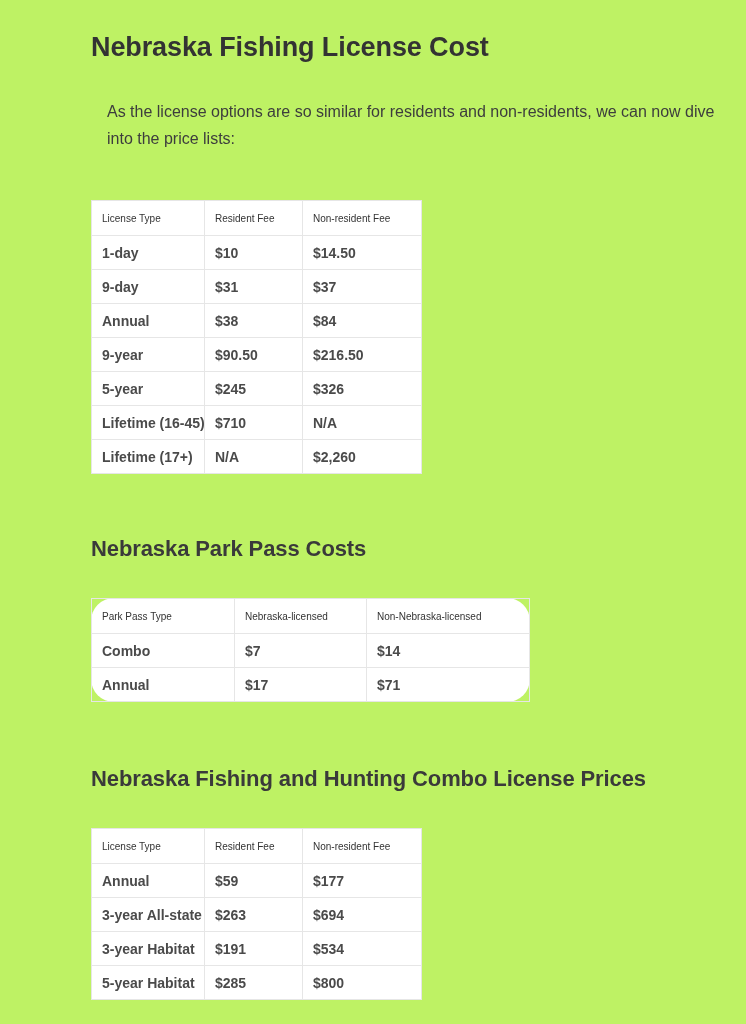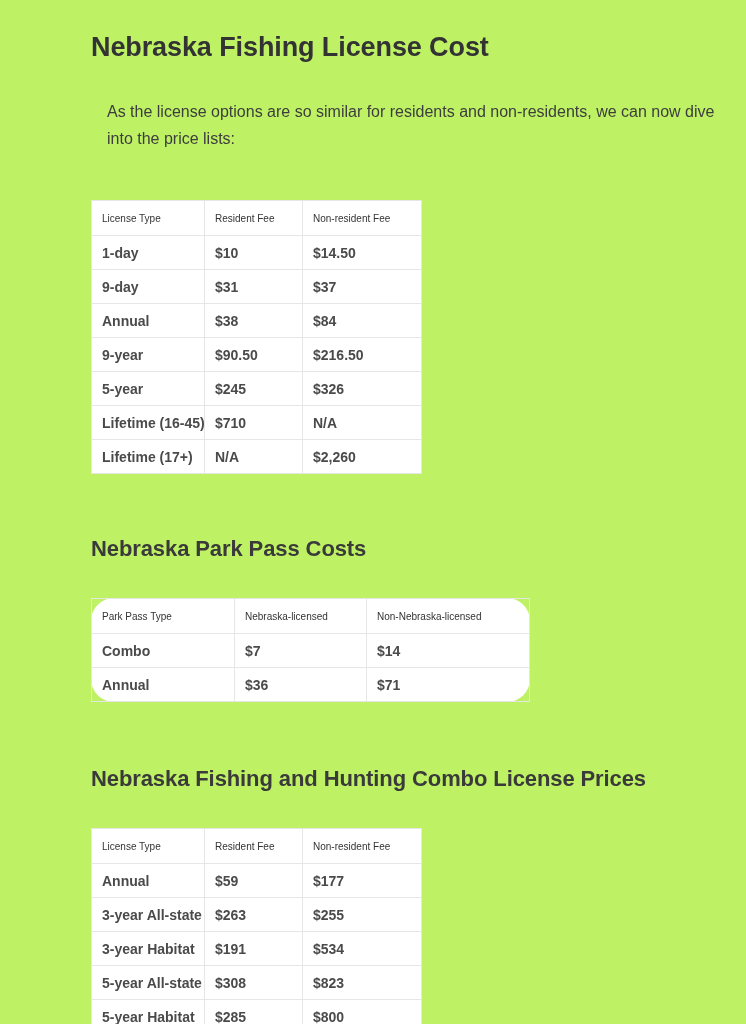--- a/index.html
+++ b/index.html
@@ -177,21 +177,21 @@
           </tr>
       </thead>
       <tbody>
           <tr>
             <td>Combo</td>
             <td>$7</td>
             <td>$14</td>
           </tr>
           <tr>
             <td>Annual</td>
-            <td>$36</td>
+            <td>$17</td>
             <td>$71</td>
           </tr>
         </tbody>
     </table>
   </div>
 
   <h2 class="section-title sec-combo">Nebraska Fishing and Hunting Combo License Prices</h2>
 
   <div class="tbl-wrap t3">
     <table class="data t-license">
@@ -209,33 +209,28 @@
       </thead>
       <tbody>
           <tr>
             <td>Annual</td>
             <td>$59</td>
             <td>$177</td>
           </tr>
           <tr>
             <td>3-year All-state</td>
             <td>$263</td>
-            <td>$255</td>
+            <td>$694</td>
           </tr>
           <tr>
             <td>3-year Habitat</td>
             <td>$191</td>
             <td>$534</td>
           </tr>
           <tr>
-            <td>5-year All-state</td>
-            <td>$308</td>
-            <td>$823</td>
-          </tr>
-          <tr>
             <td>5-year Habitat</td>
             <td>$285</td>
             <td>$800</td>
           </tr>
         </tbody>
     </table>
   </div>
 
 </div>
 

